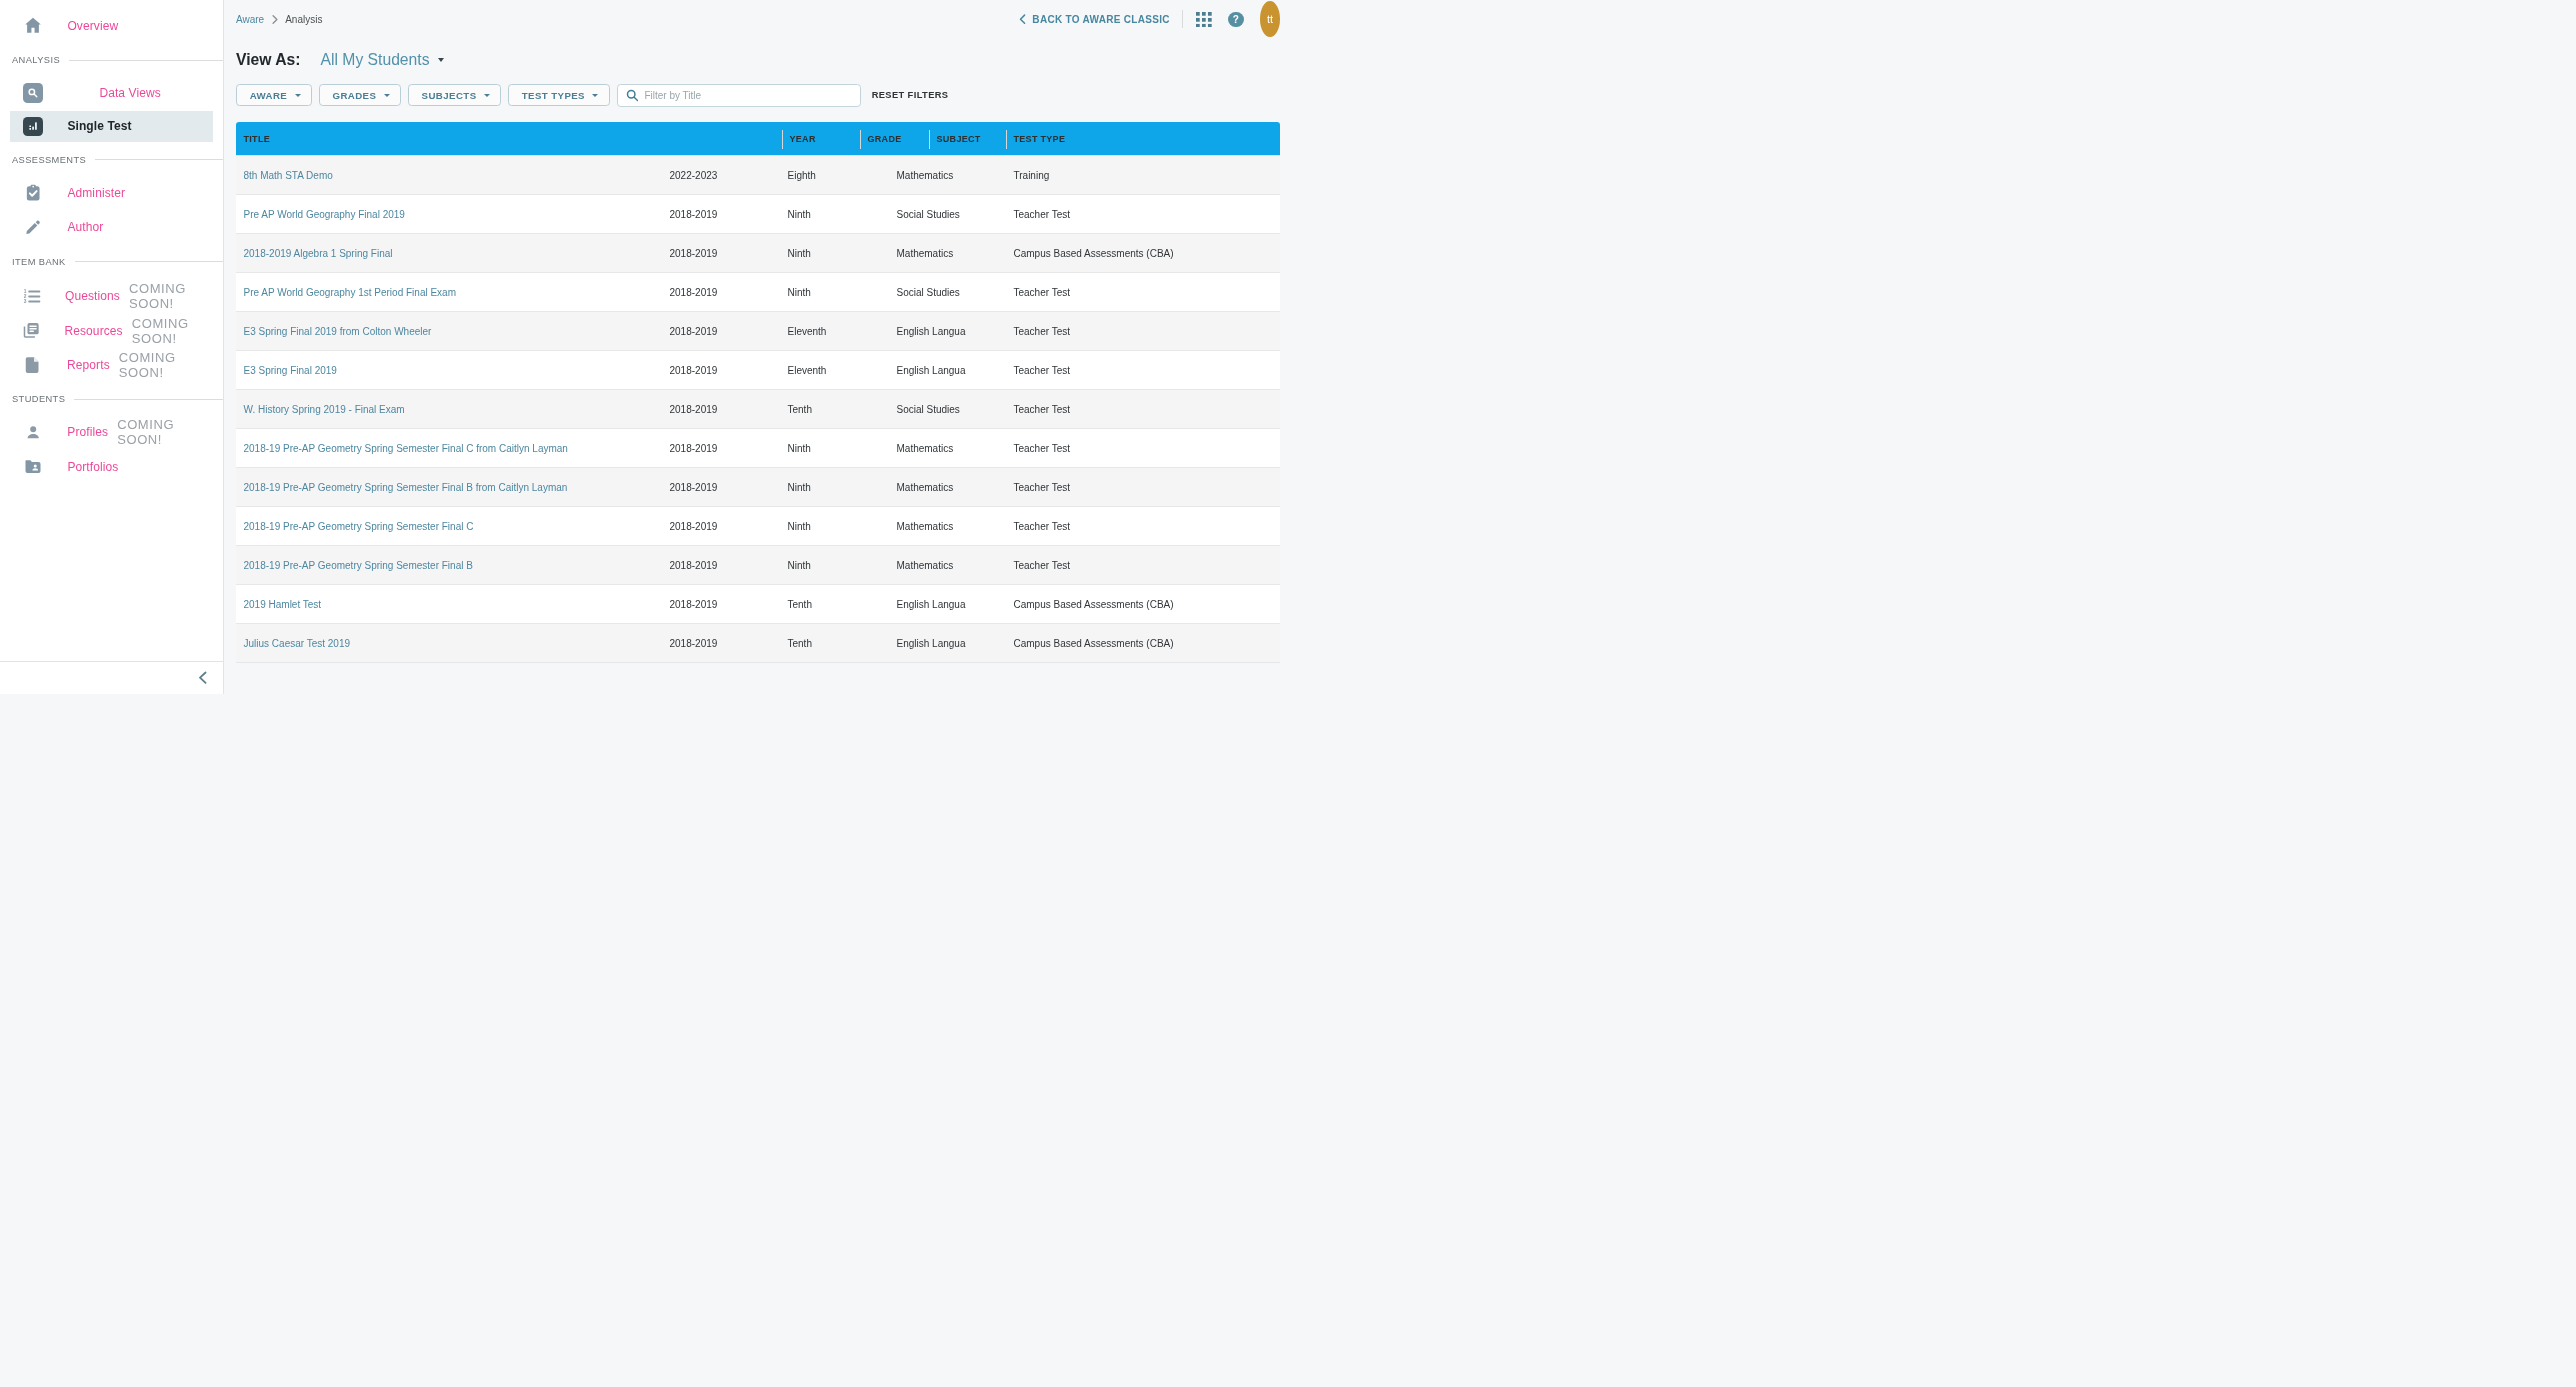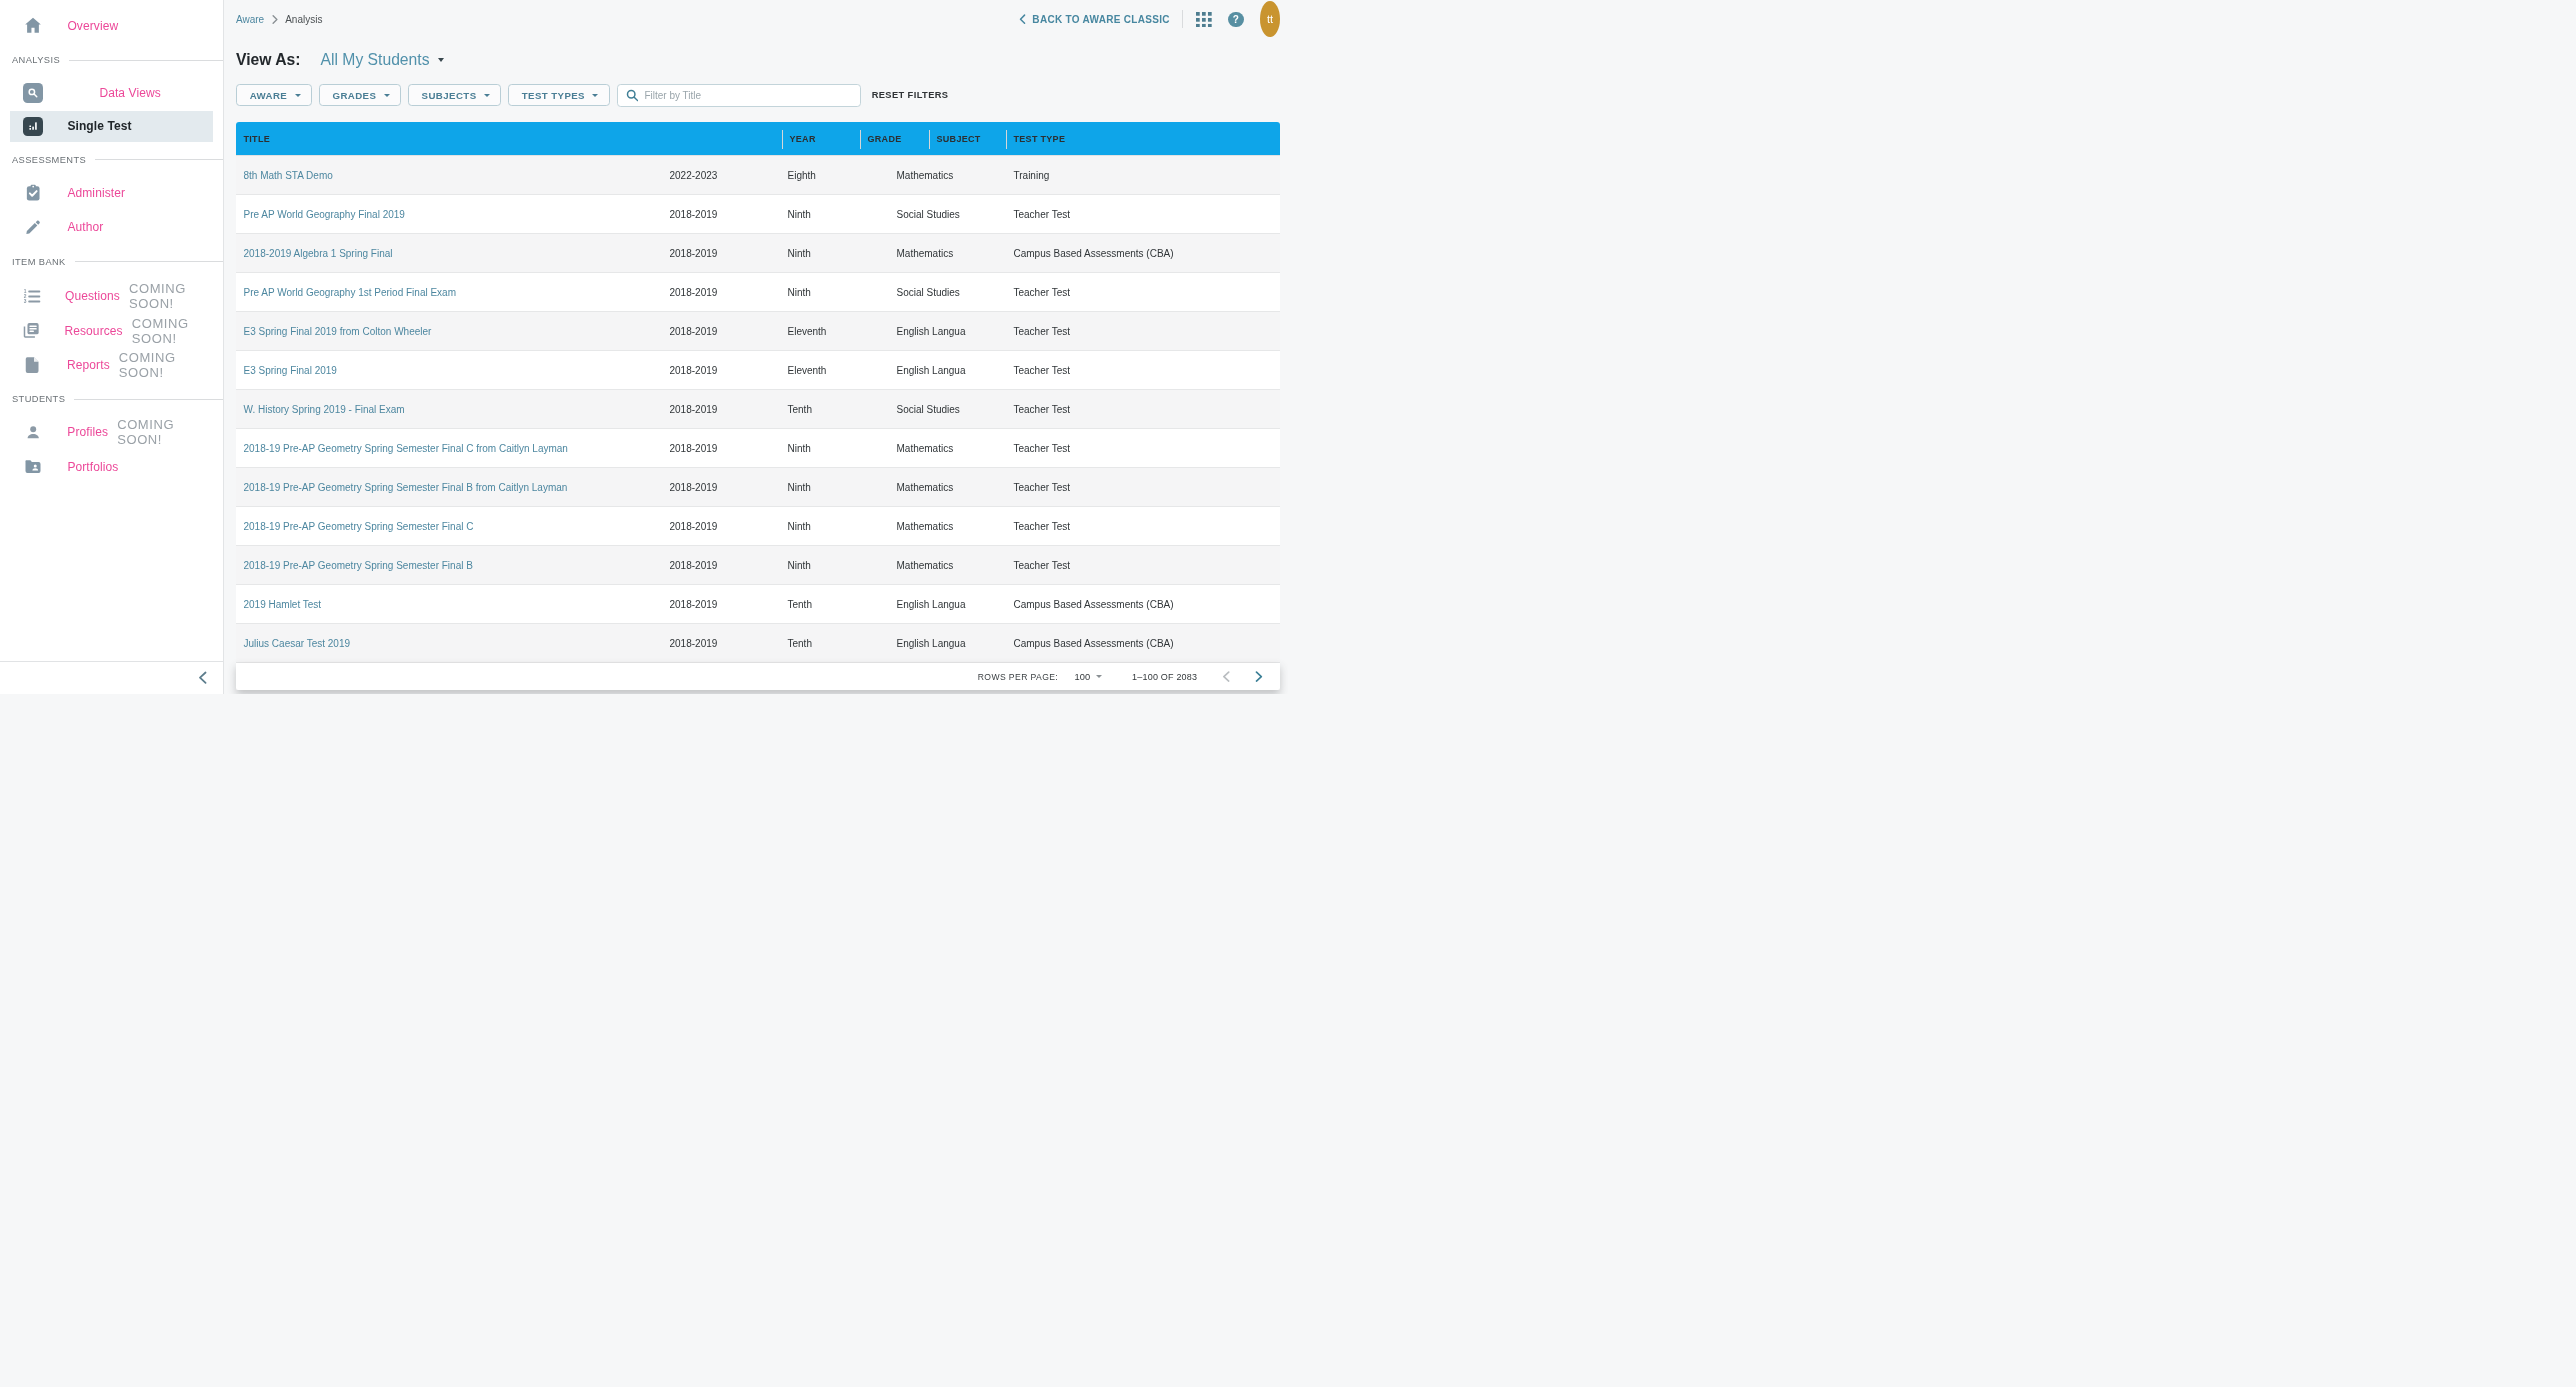--- a/index.html
+++ b/index.html
@@ -445,34 +445,16 @@
         </div>
         <div class="trow alt">
           <div class="td c-title"><a class="title-link">Julius Caesar Test 2019</a></div>
           <div class="td c-year">2018-2019</div>
           <div class="td c-grade">Tenth</div>
           <div class="td c-subject">English Language Arts</div>
           <div class="td c-testtype">Campus Based Assessments (CBA)</div>
         </div>
       </div>
 
-    <div class="tfoot">
-      <span class="tfoot-lbl">ROWS PER PAGE:</span>
-      <span class="rpp-val">
-        <span>100</span>
-        <span class="caret" style="margin-left:6px;"></span>
-      </span>
-      <span class="range">1–100 OF 2083</span>
-      <span class="pagebtn disabled">
-        <svg width="8.2" height="11.2" viewBox="0 0 11 15">
-            <path d="M9 1.5 2.5 7.5 9 13.5" fill="none" stroke="#b9bdc0" stroke-width="2.2" stroke-linecap="round" stroke-linejoin="round"></path>
-          </svg>
-      </span>
-      <span class="pagebtn">
-        <svg width="8.2" height="11.2" viewBox="0 0 11 15">
-            <path d="M2 1.5 8.5 7.5 2 13.5" fill="none" stroke="#3b7f96" stroke-width="2.2" stroke-linecap="round" stroke-linejoin="round"></path>
-          </svg>
-      </span>
-    </div>
   </div>
 
 </div>
 
 
 </body></html>

